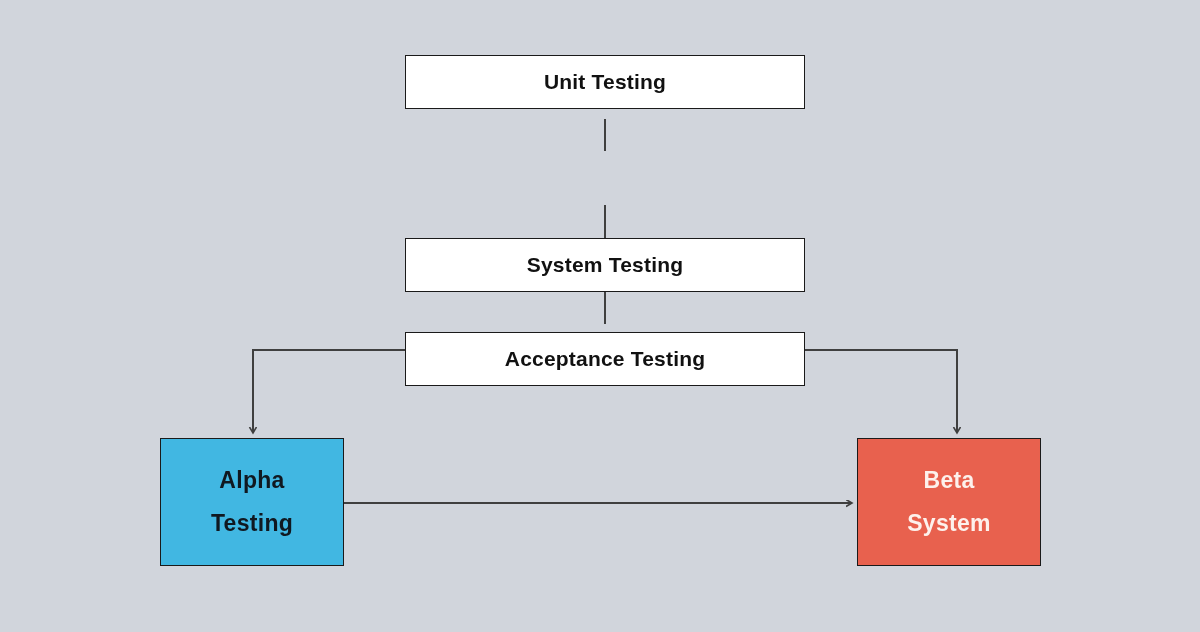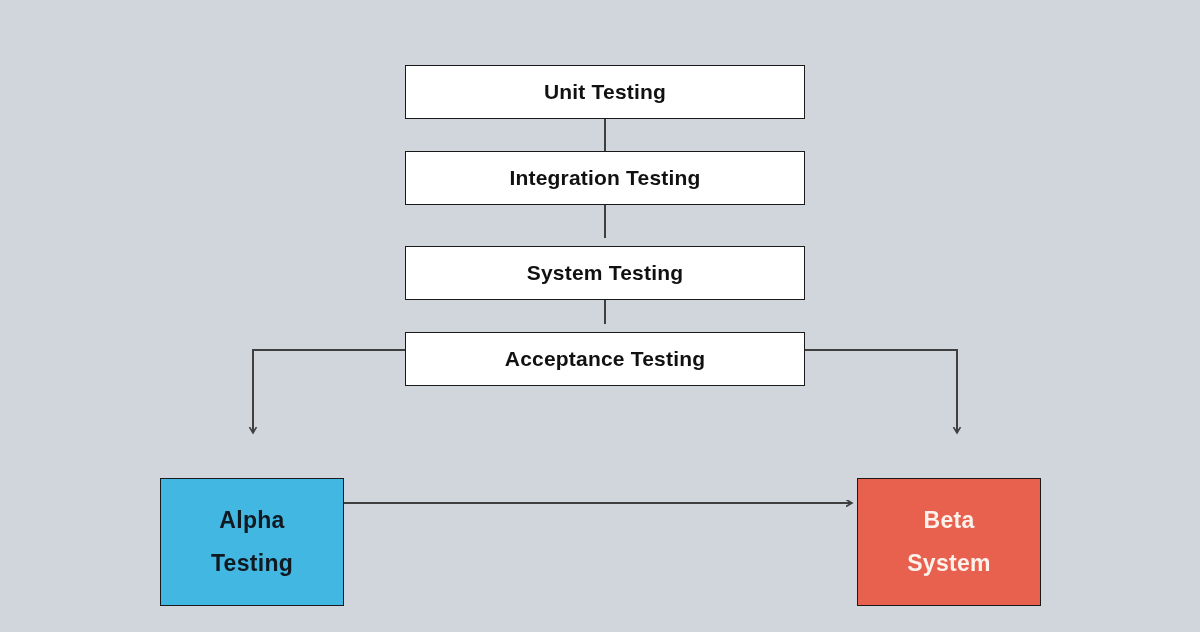--- a/index.html
+++ b/index.html
@@ -57,21 +57,20 @@
   }
   .end-box {
     position: absolute;
     top: 438px;
     width: 184px; height: 128px;
     border: 1.5px solid var(--box-border);
     display: flex;
     align-items: center;
     justify-content: center;
     text-align: center;
-    margin-top: 40px;
   }
   .end-box .node-label {
     display: inline-block;
     max-width: 110px;
     font-size: 23px;
     font-weight: 700;
     line-height: 1.85;
     letter-spacing: 0.3px;
   }
   .end-box.alpha {
@@ -97,29 +96,26 @@
       </marker>
     </defs>
     <path d="M605 119 L605 151"></path>
     <path d="M605 205 L605 238"></path>
     <path d="M605 292 L605 324"></path>
     <path d="M405 350 L253 350 L253 433" marker-end="url(#arrow-head)"></path>
     <path d="M805 350 L957 350 L957 433" marker-end="url(#arrow-head)"></path>
     <path d="M343 503 L852 503" marker-end="url(#arrow-head)"></path>
   </svg>
 
-  <div class="flow-box" style="top:65px">
+  <div class="flow-box" style="top:55px">
     <span class="node-label">Unit Testing</span>
   </div>
 
-  <div class="flow-box" style="top:151px">
-    <span class="node-label">Integration Testing</span>
-  </div>
 
-  <div class="flow-box" style="top:246px">
+  <div class="flow-box" style="top:238px">
     <span class="node-label">System Testing</span>
   </div>
 
   <div class="flow-box" style="top:332px">
     <span class="node-label">Acceptance Testing</span>
   </div>
 
   <div class="end-box alpha">
     <span class="node-label">Alpha Testing</span>
   </div>

